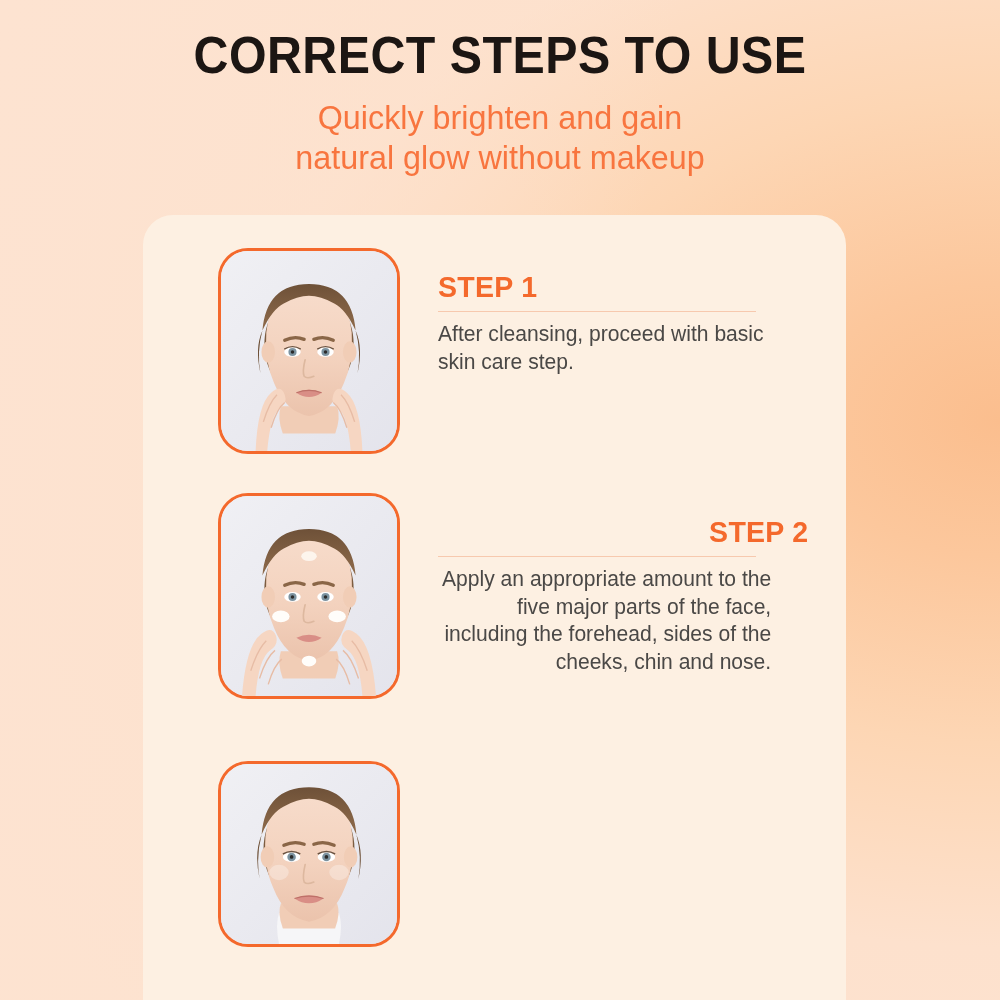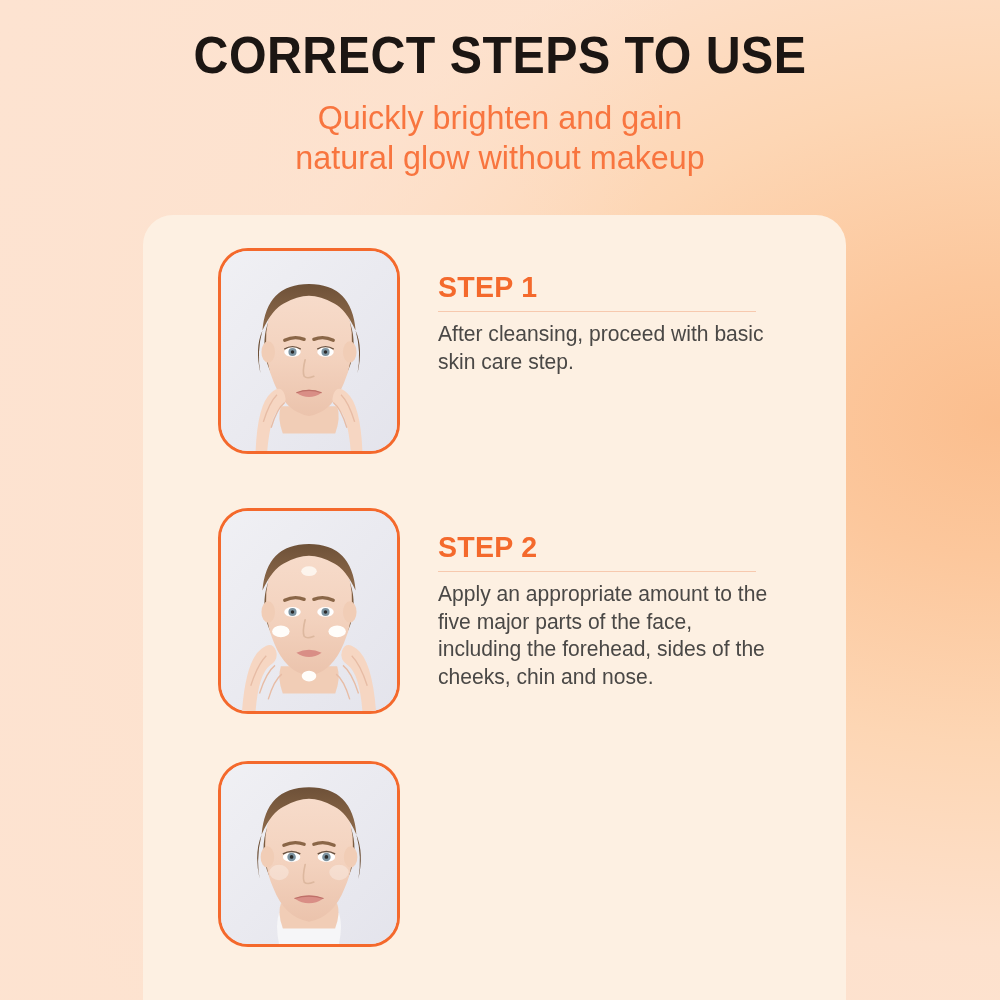--- a/index.html
+++ b/index.html
@@ -35,21 +35,21 @@
 
   .card {
     position:absolute; left:143px; top:215px;
     width:703px; height:800px;
     background:#FDF0E2;
     border-radius:30px 30px 0 0;
   }
 
   .step-row { position:absolute; left:75px; width:610px; display:flex; }
   .step-row.s1 { top:33px; }
-  .step-row.s2 { top:293px; }
+  .step-row.s2 { top:278px;text-align:right; }
   .step-row.s3 { top:546px; }
 
   .thumb {
     width:182px; height:206px; flex:0 0 182px;
     border:3px solid #F4692C; border-radius:30px;
     background:#EDEDF2; overflow:hidden; position:relative;
     box-sizing:border-box;
   }
   .thumb.s3 { height:186px; }
   .thumb svg { display:block; width:100%; height:100%; }

